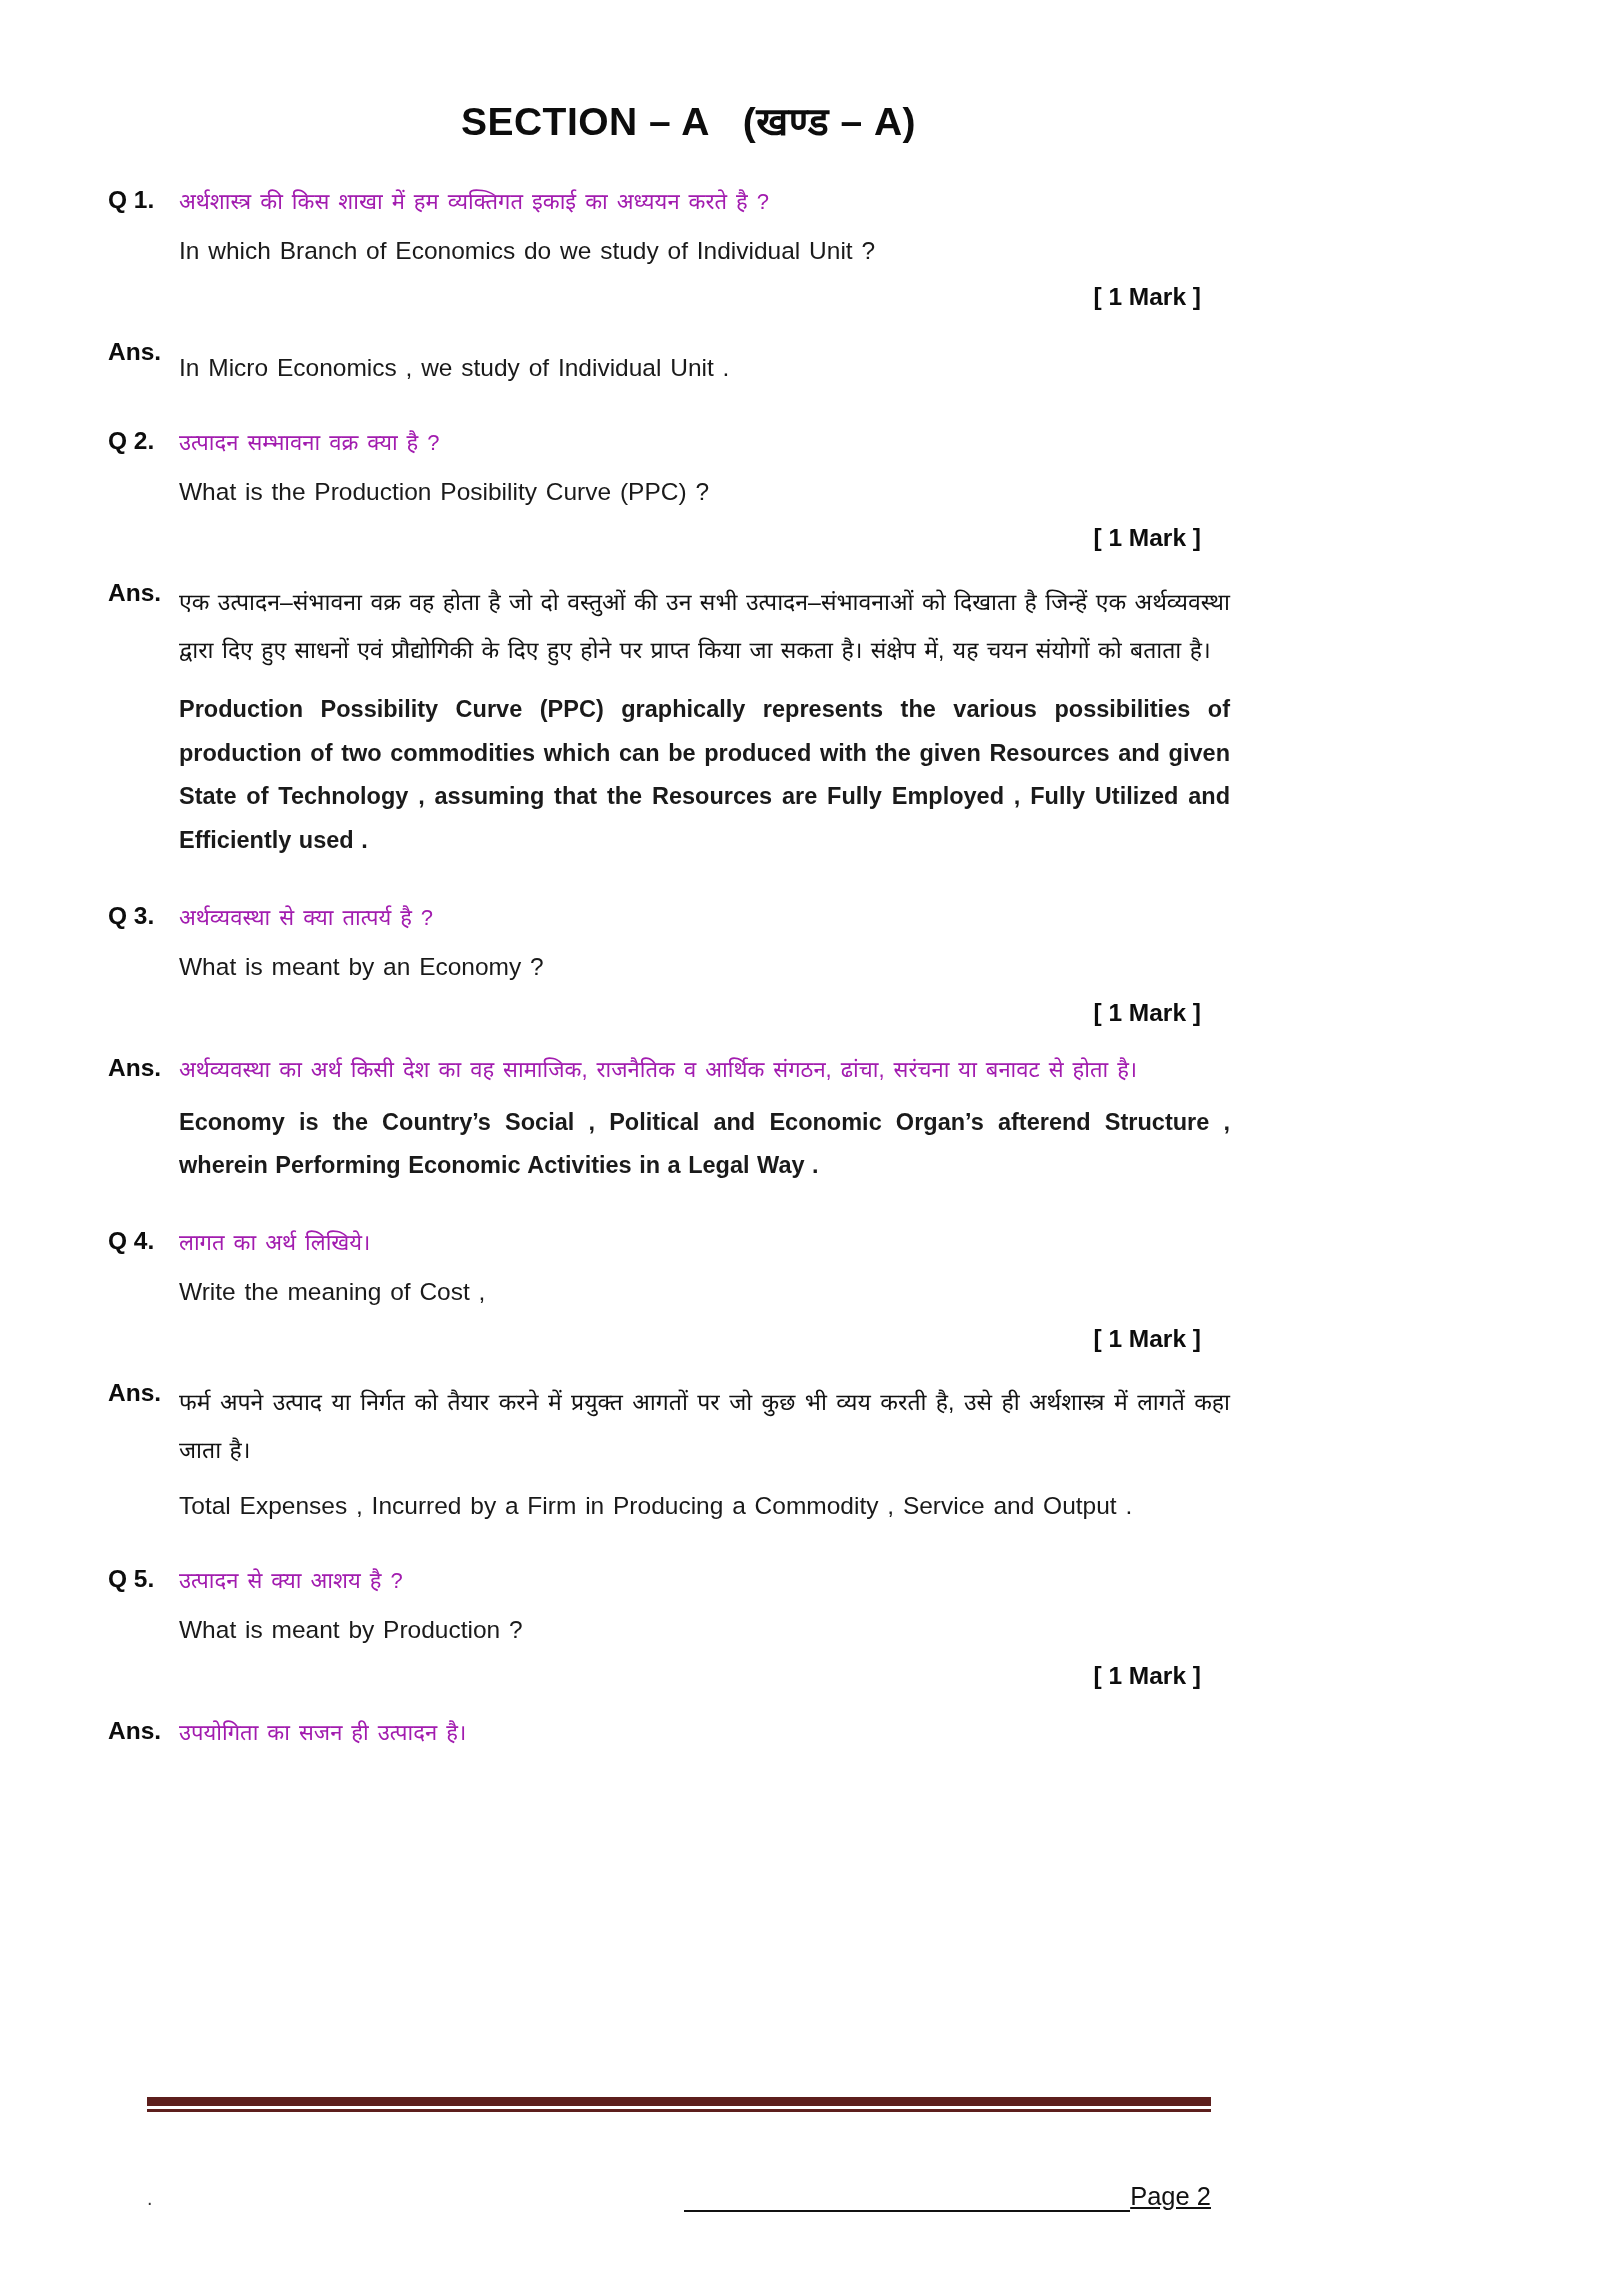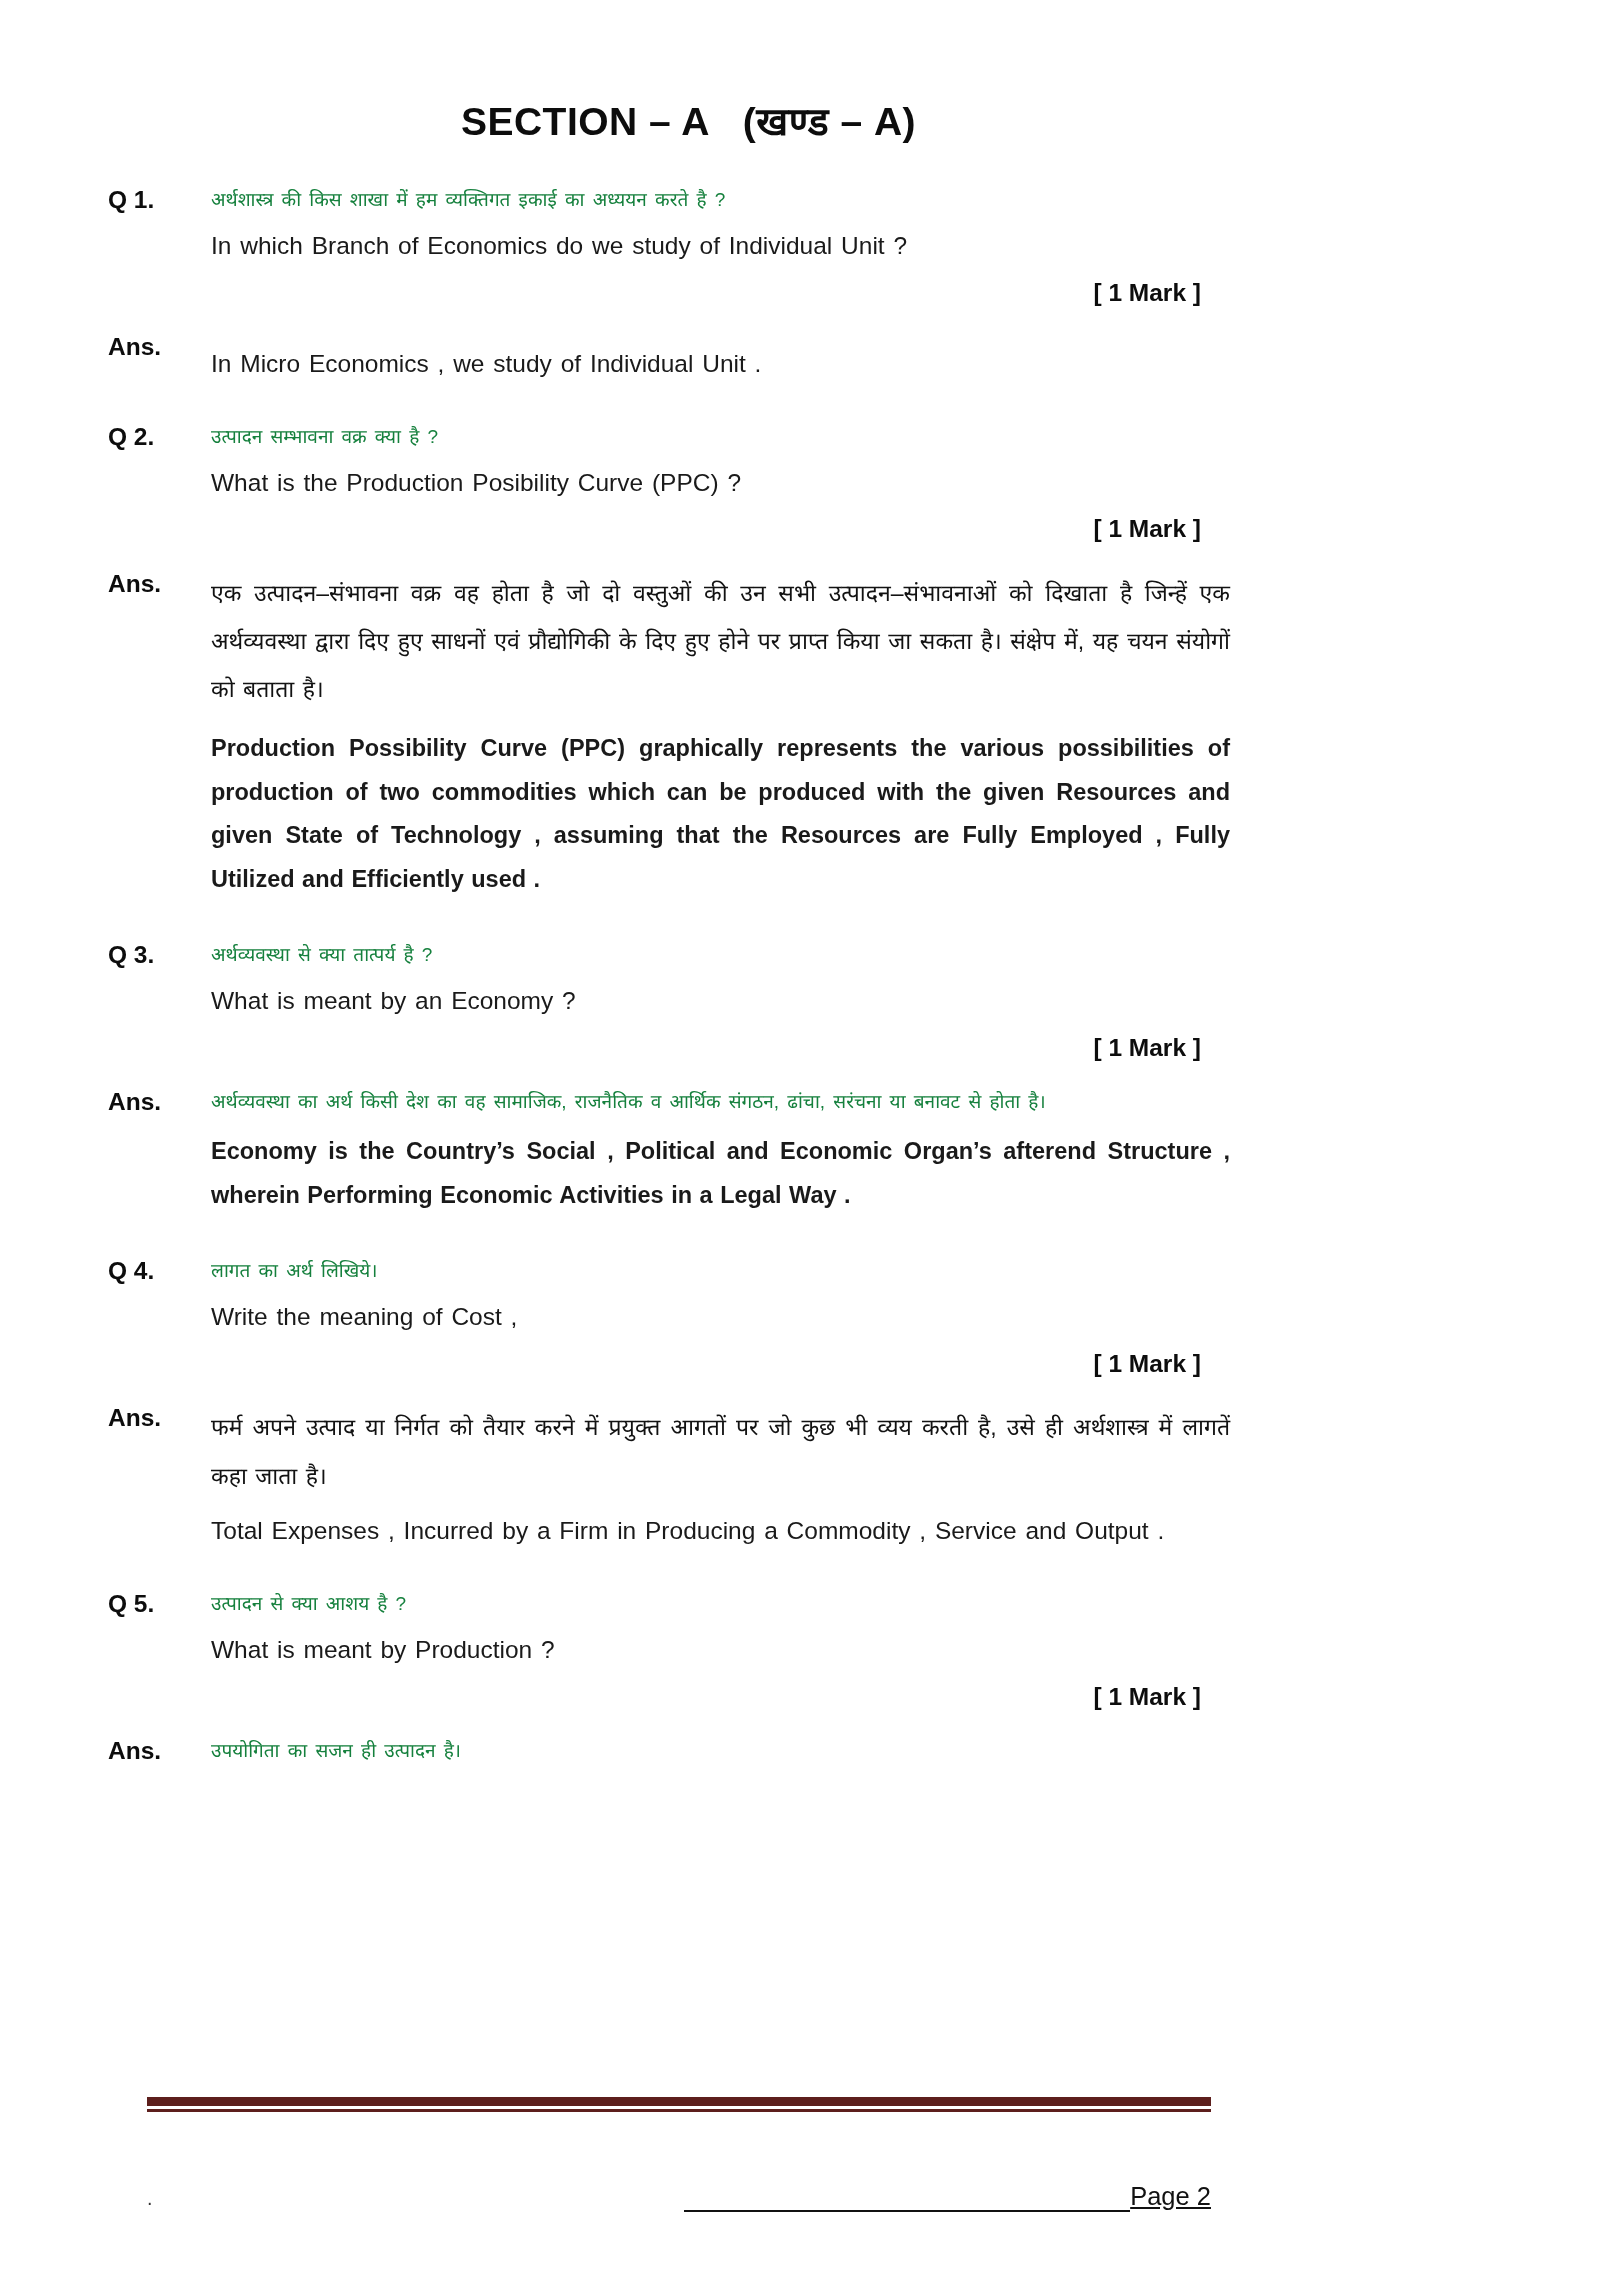--- a/index.html
+++ b/index.html
@@ -39,41 +39,40 @@
   }
 
   
   .qa-block {
     display: block;
     position: relative;
   }
   .row {
     display: flex;
     align-items: flex-start;
-    gap: 32px;
   }
   .label {
     flex: 0 0 71px;
     font-size: 24.5px;
     font-weight: bold;
     color: #0d0d0d;
     padding-top: 1px;
     white-space: nowrap;
   }
   .label.ans {
     flex: 0 0 71px;
   }
   .body-col {
     flex: 1 1 auto;
     min-width: 0;
   }
   .line-hi {
-    font-size: 19px;
+    font-size: 22px;
     line-height: 1.55;
-    color: #15803d;
+    color: #a21caf;
     word-spacing: 2.9px;
   }
   .line-en {
     font-size: 24.5px;
     line-height: 1.5;
     color: #1a1a1a;
     word-spacing: 2px;
   }
   .para-hi {
     font-size: 23px;

